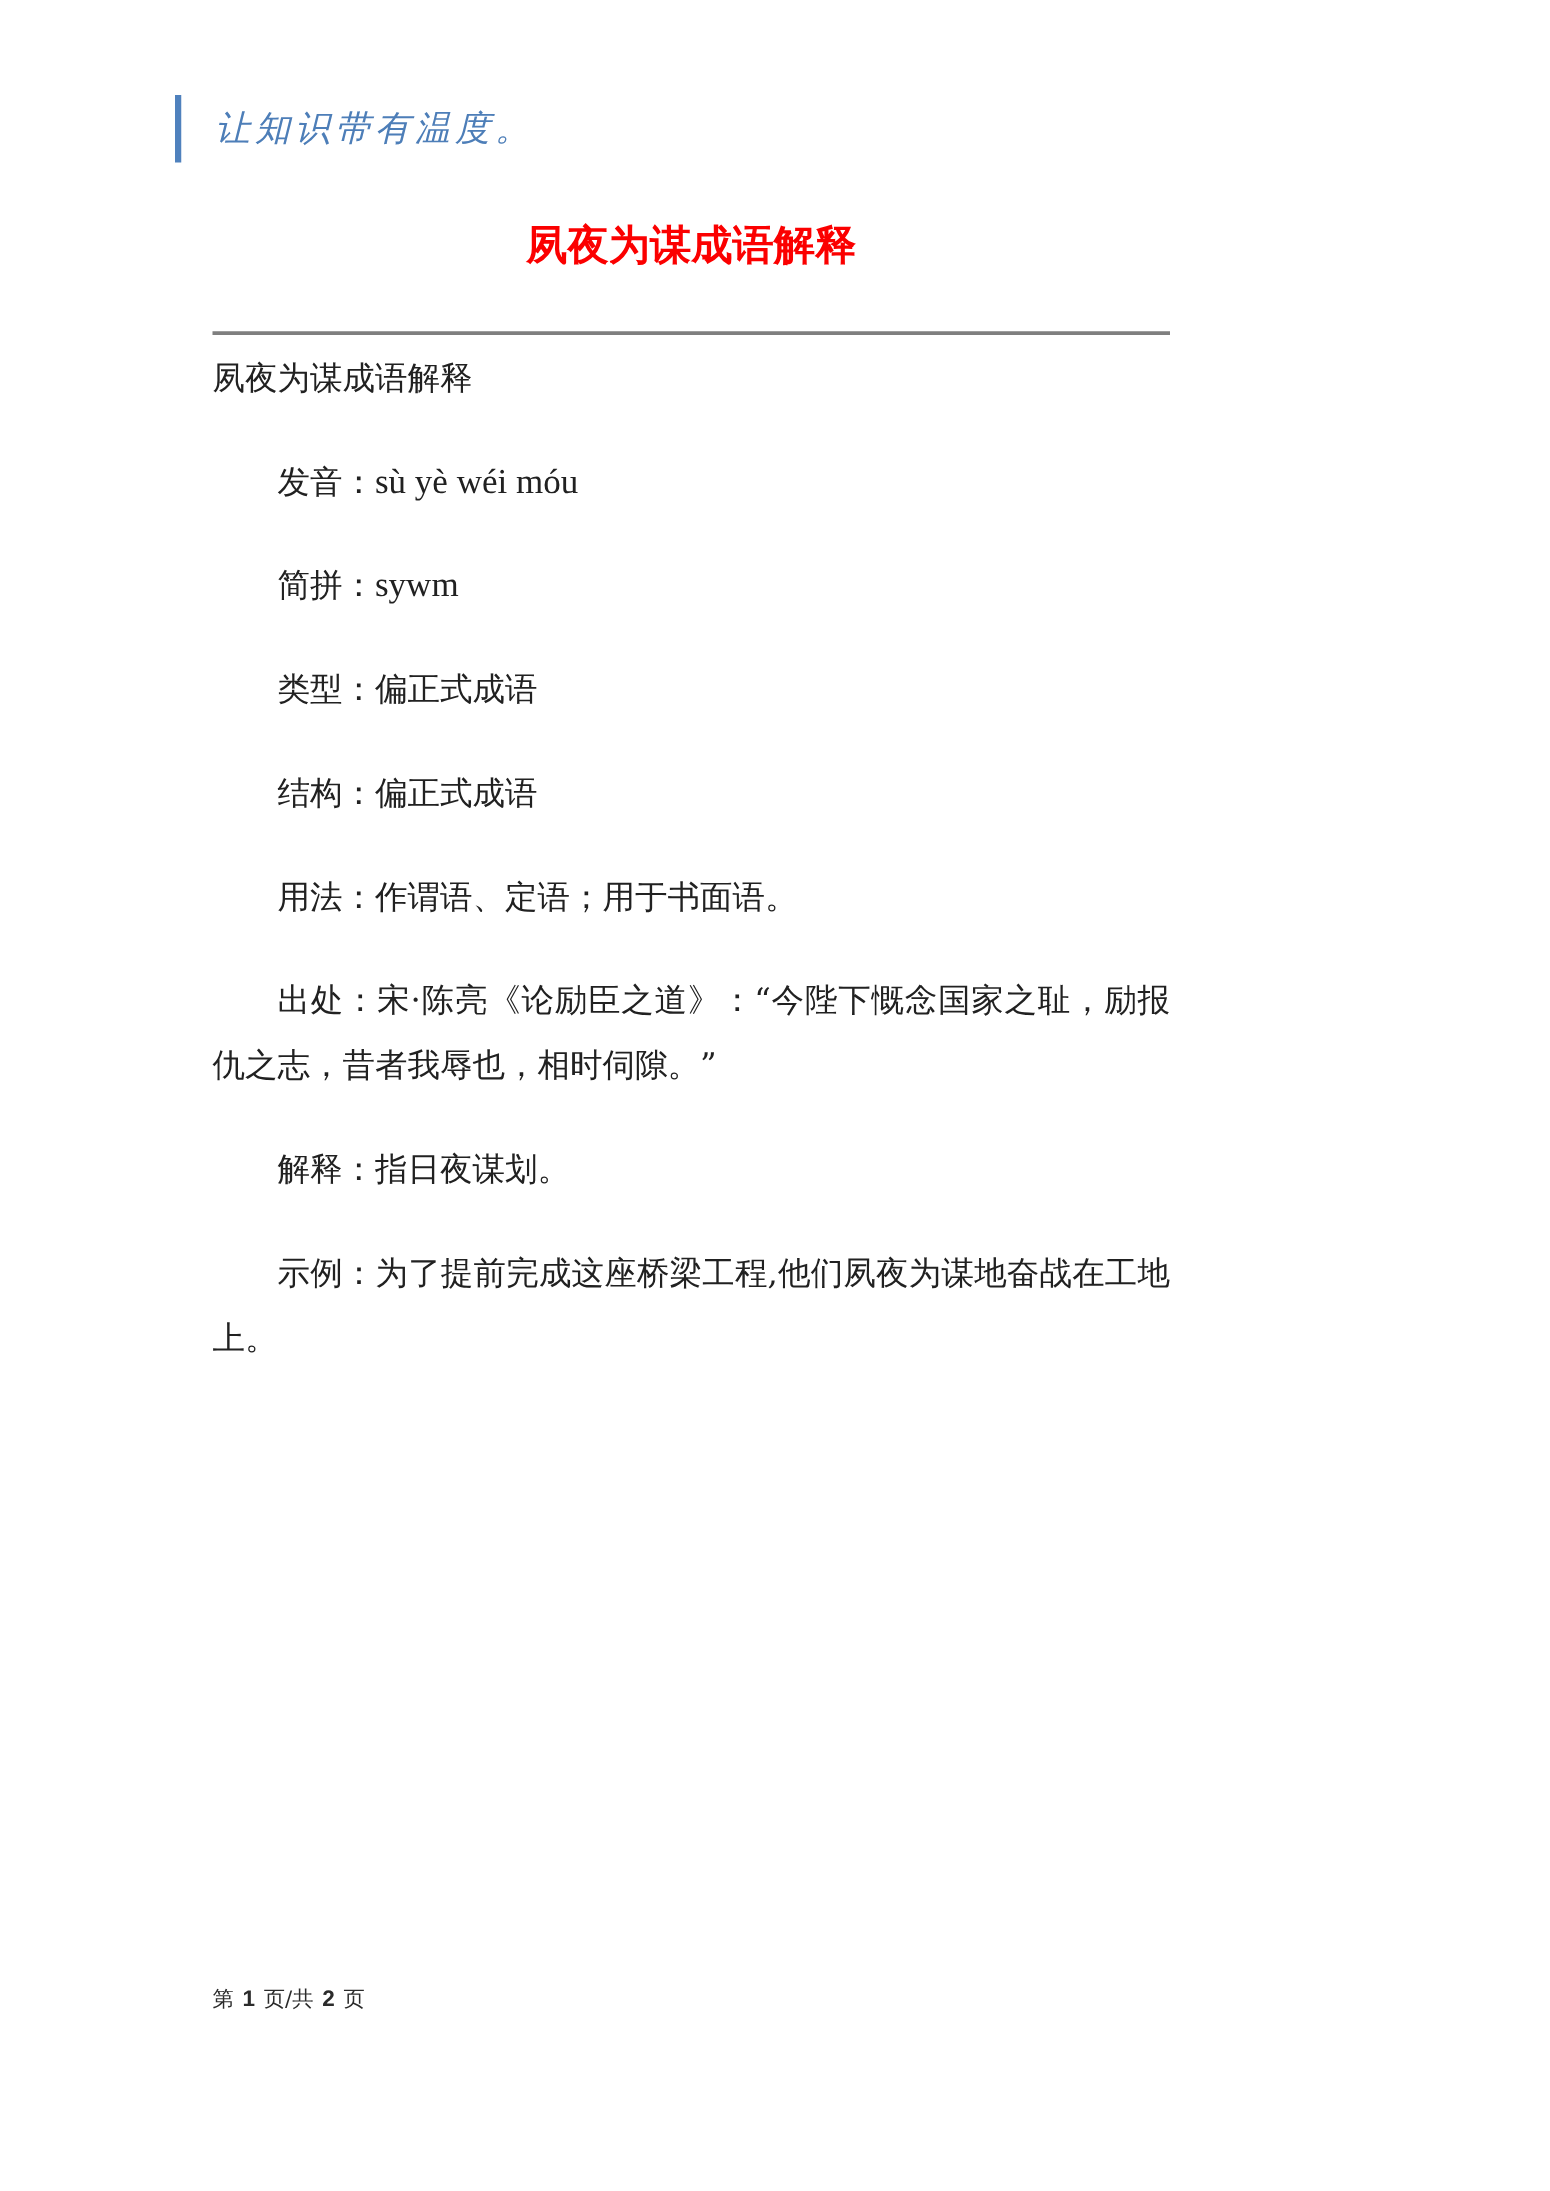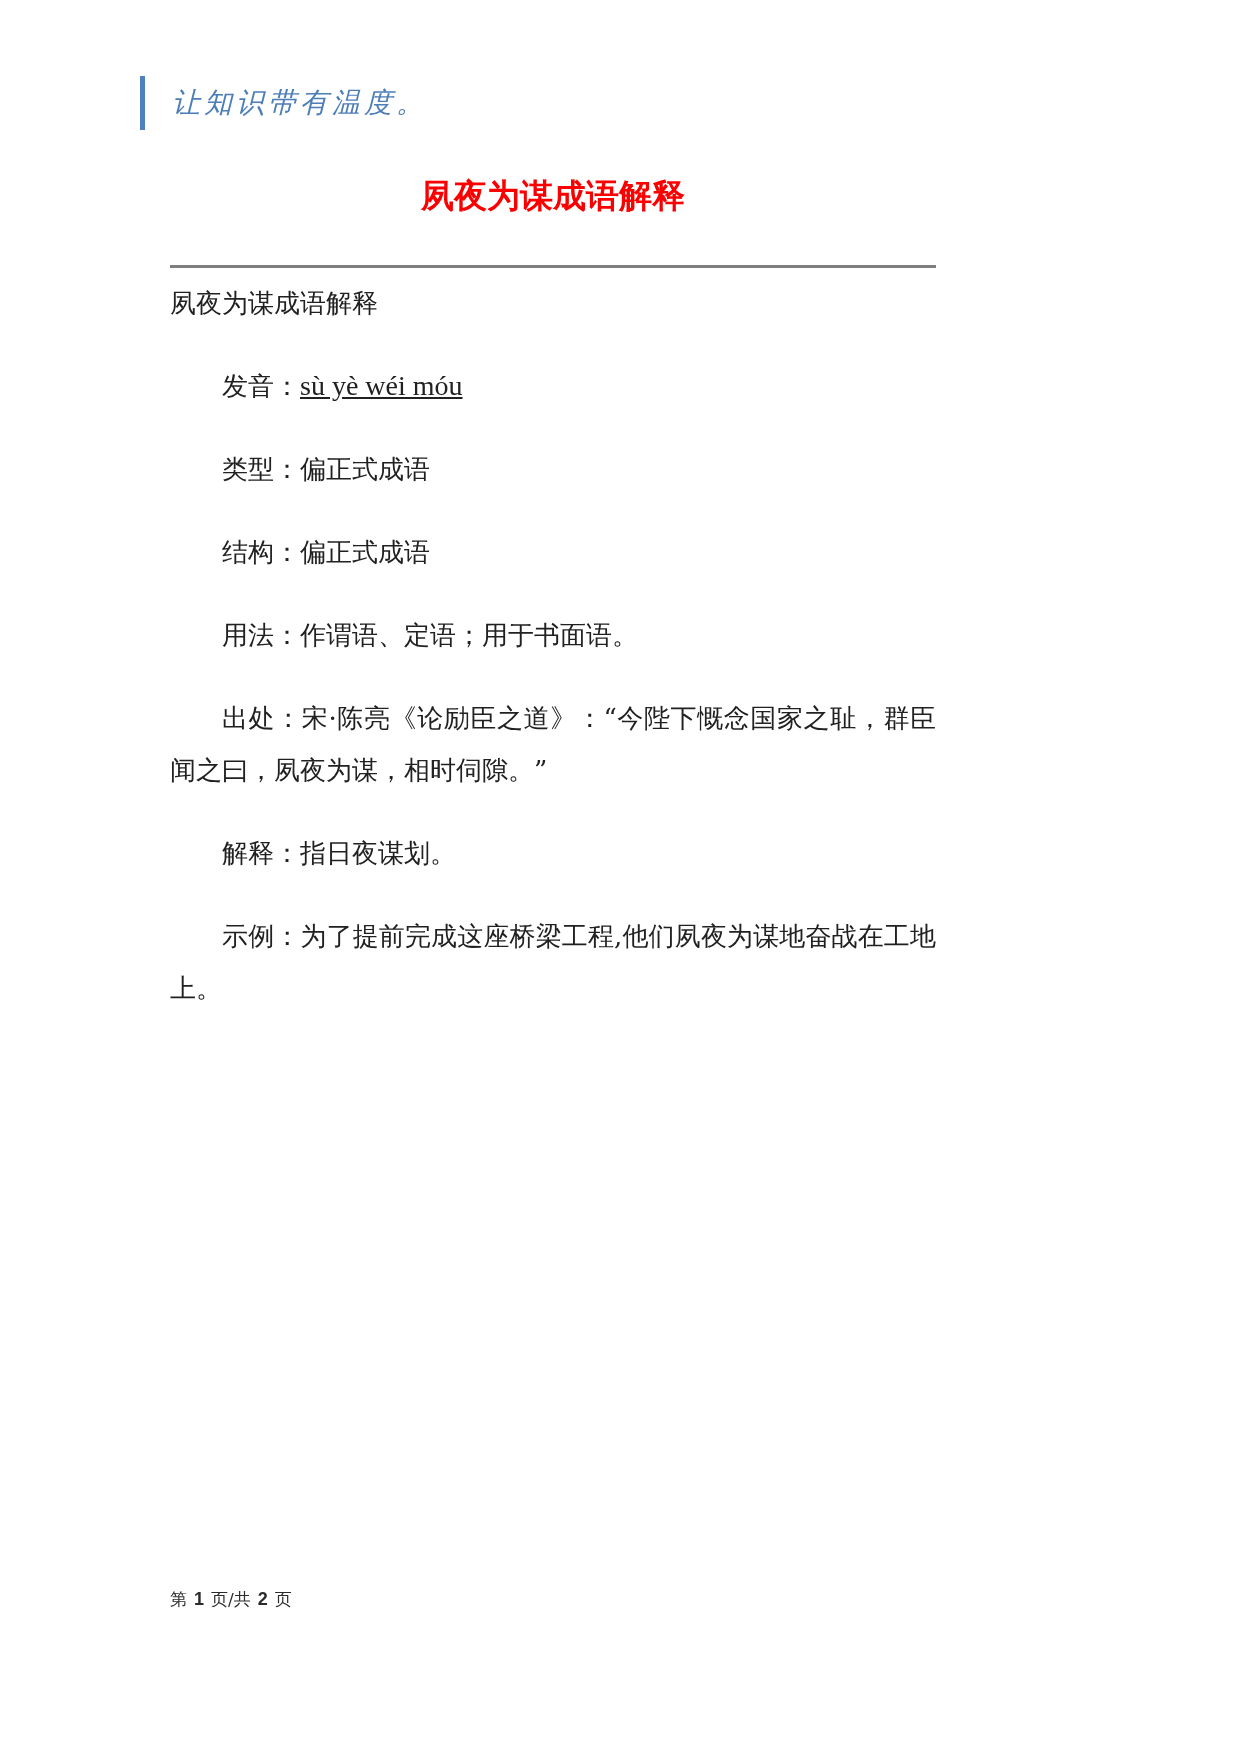--- a/index.html
+++ b/index.html
@@ -40,21 +40,21 @@
   }
   .content{
     position:absolute;top:277px;left:170px;width:766px;
     font-size:26px;
     line-height:52px;
     color:#212121;
     text-align:justify;
   }
   .content p{margin:0 0 31px 0;}
   .indent{text-indent:52px;}
-  .latin{font-family:"Liberation Serif", serif;font-size:28px;text-decoration:underline;}
+  .latin{font-family:"Liberation Serif", serif;font-size:28px;}
   .footer{
     position:absolute;top:1588px;left:170px;width:766px;
     text-align:left;
     font-size:17px;
     color:#2b2b2b;
     font-family:"DejaVu Serif", serif;
   }
   .footer .num{
     font-family:"Liberation Sans", sans-serif;
     font-weight:700;
@@ -74,28 +74,29 @@
 
   <h1 class="doc-title">夙夜为谋成语解释</h1>
 
   <hr class="rule">
 
   <div class="content">
     <p>夙夜为谋成语解释</p>
 
     <p class="indent"><span>发音：</span><span class="latin">sù yè wéi móu</span></p>
 
+    <p class="indent"><span>简拼：</span><span class="latin">sywm</span></p>
 
     <p class="indent"><span>类型：</span><span>偏正式成语</span></p>
 
     <p class="indent"><span>结构：</span><span>偏正式成语</span></p>
 
     <p class="indent"><span>用法：</span><span>作谓语、定语；用于书面语。</span></p>
 
-    <p class="indent"><span>出处：</span><span>宋·陈亮《论励臣之道》：“今陛下慨念国家之耻，群臣闻之曰，夙夜为谋，相时伺隙。”</span></p>
+    <p class="indent"><span>出处：</span><span>宋·陈亮《论励臣之道》：“今陛下慨念国家之耻，励报仇之志，昔者我辱也，相时伺隙。”</span></p>
 
     <p class="indent"><span>解释：</span><span>指日夜谋划。</span></p>
 
     <p class="indent"><span>示例：</span><span>为了提前完成这座桥梁工程,他们夙夜为谋地奋战在工地上。</span></p>
 
   </div>
 
   <div class="footer"><span>第</span><span class="num">1</span><span>页/共</span><span class="num">2</span><span>页</span></div>
 
 </div>

